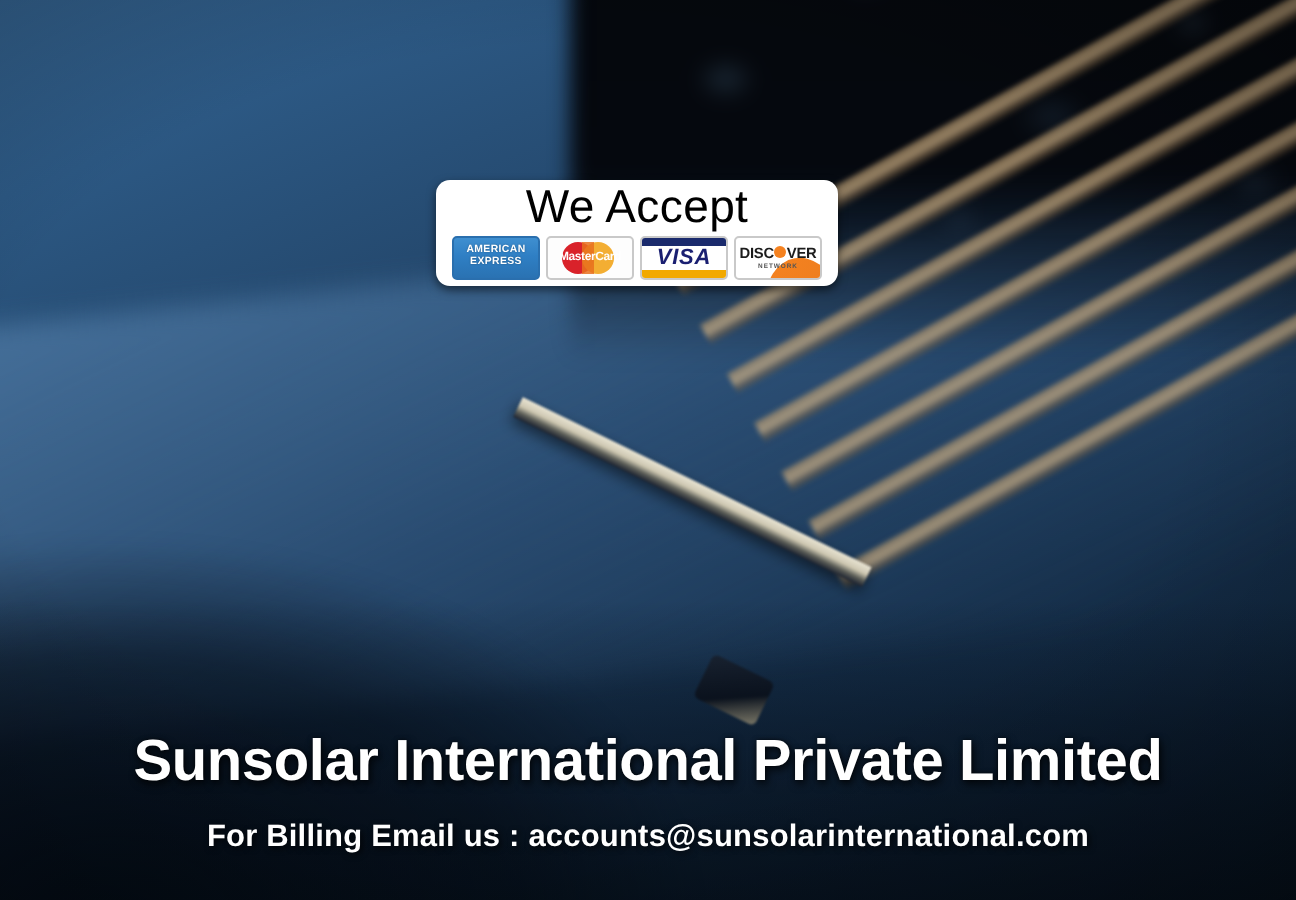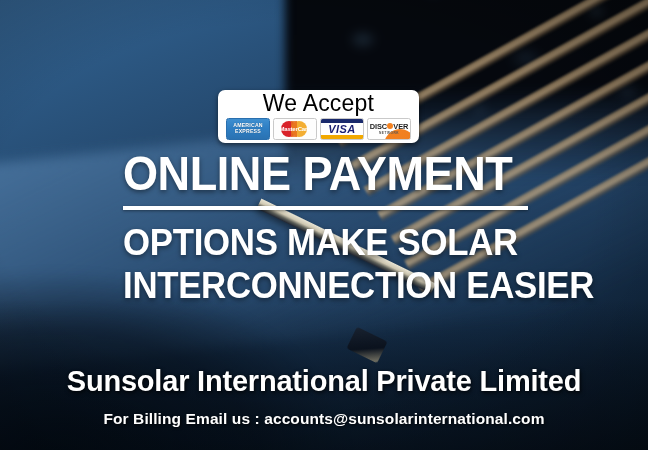--- a/index.html
+++ b/index.html
@@ -300,23 +300,17 @@
 
       <div class="card card-disc">
         <div class="disc-swoosh"></div>
         <div class="disc-txt"><span>DISC</span><span class="disc-o"></span><span>VER</span></div>
         <div class="disc-sub">NETWORK</div>
       </div>
 
     </div>
   </div>
 
-  <div class="headline">
-    <div class="h1">ONLINE PAYMENT</div>
-    <div class="divider"></div>
-    <div class="h2">OPTIONS MAKE SOLAR</div>
-    <div class="h2 second">INTERCONNECTION EASIER</div>
-  </div>
 
   <div class="company">Sunsolar International Private Limited</div>
   <div class="billing">For Billing Email us :  accounts@sunsolarinternational.com</div>
 
 </div>
 
 </body></html>

